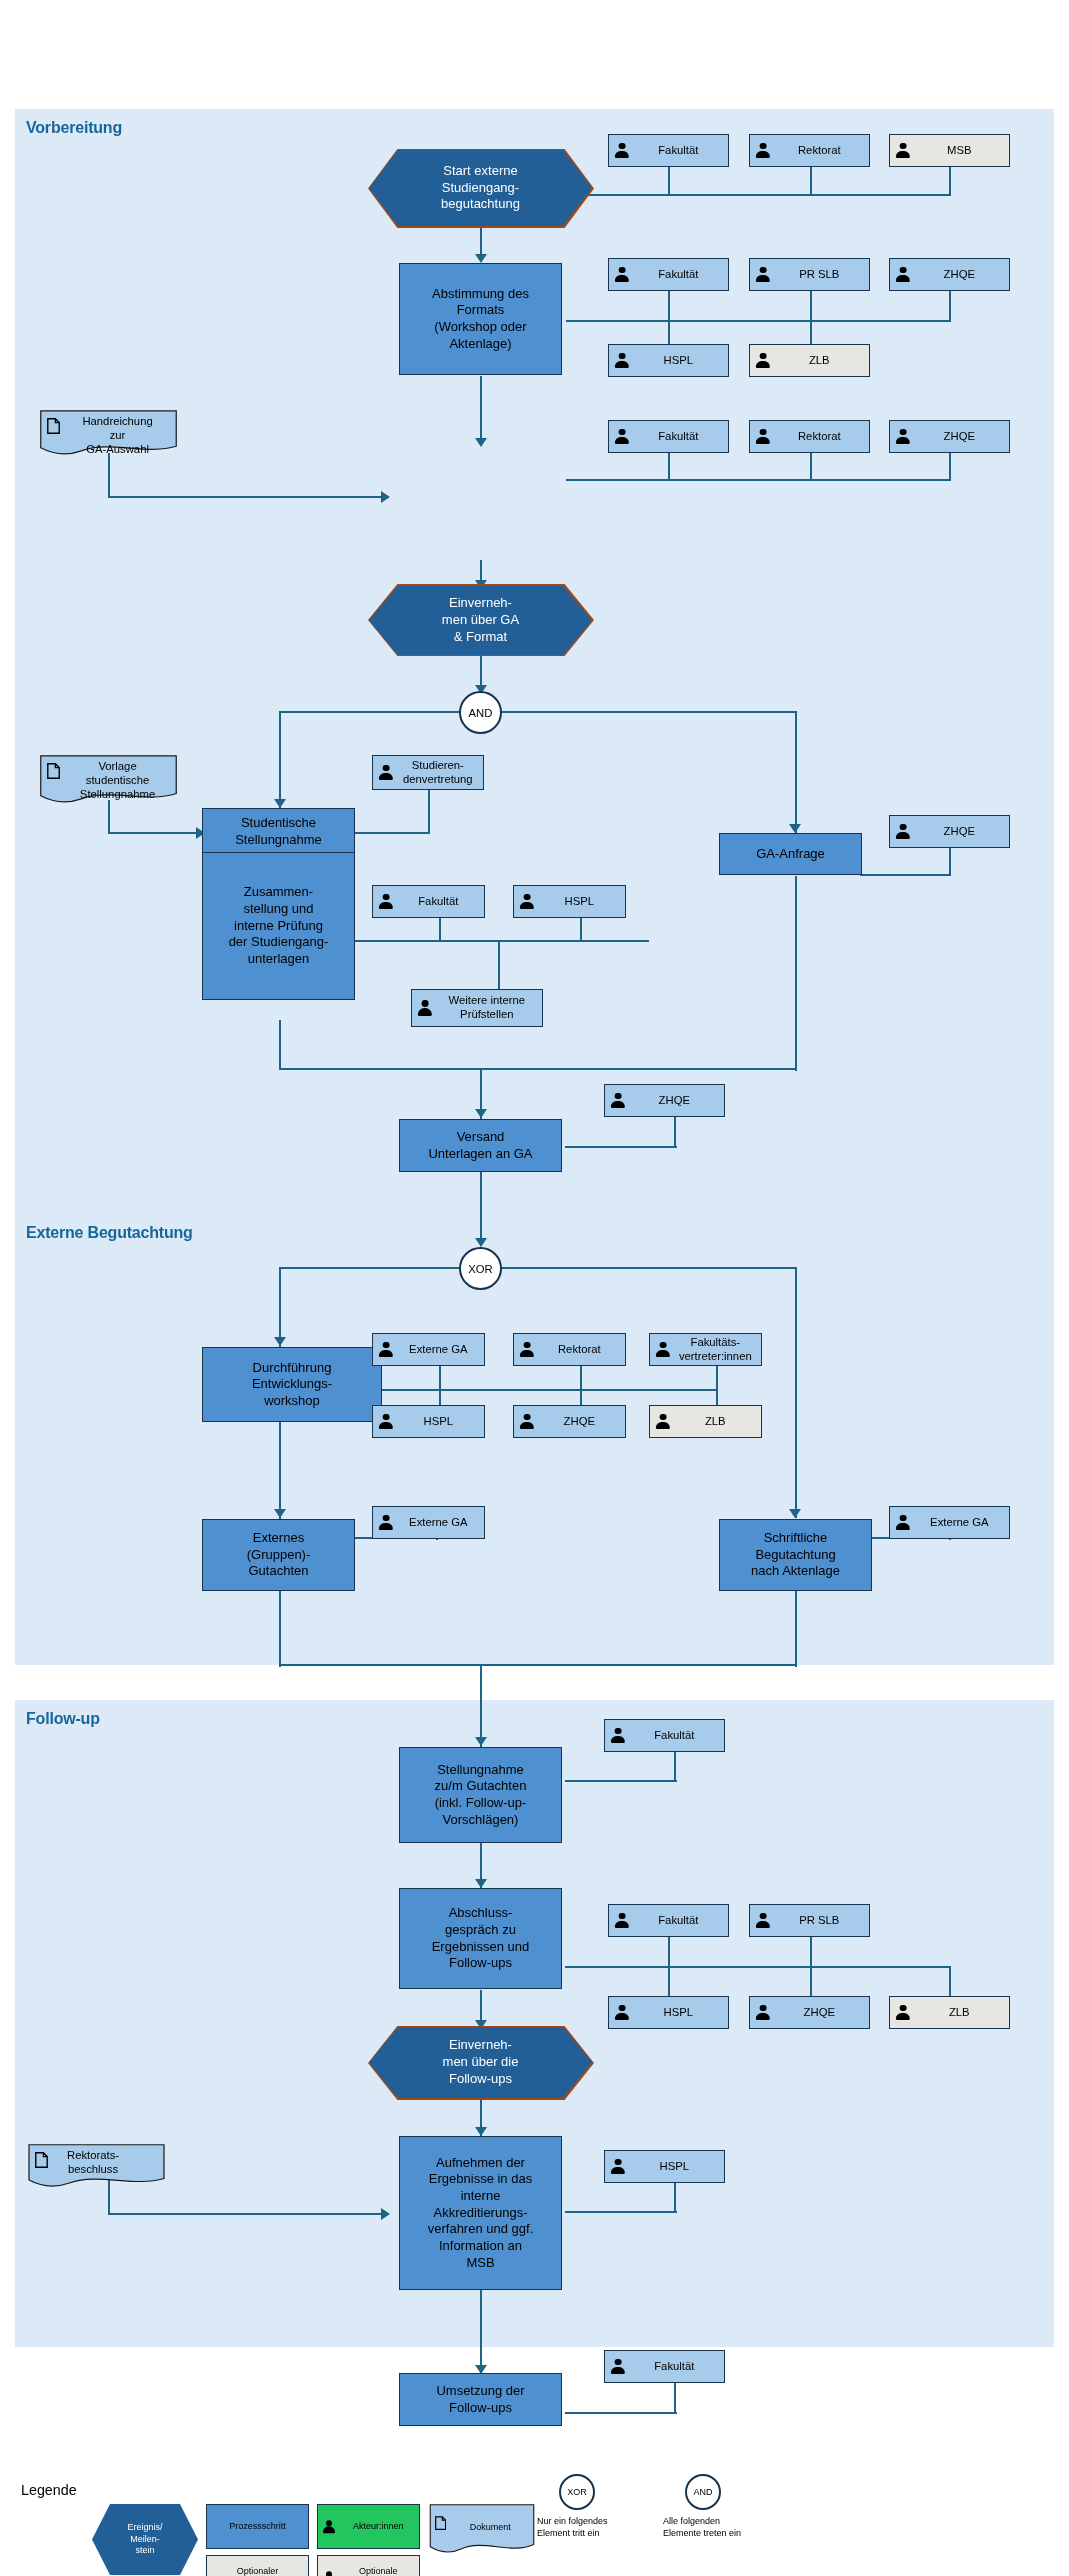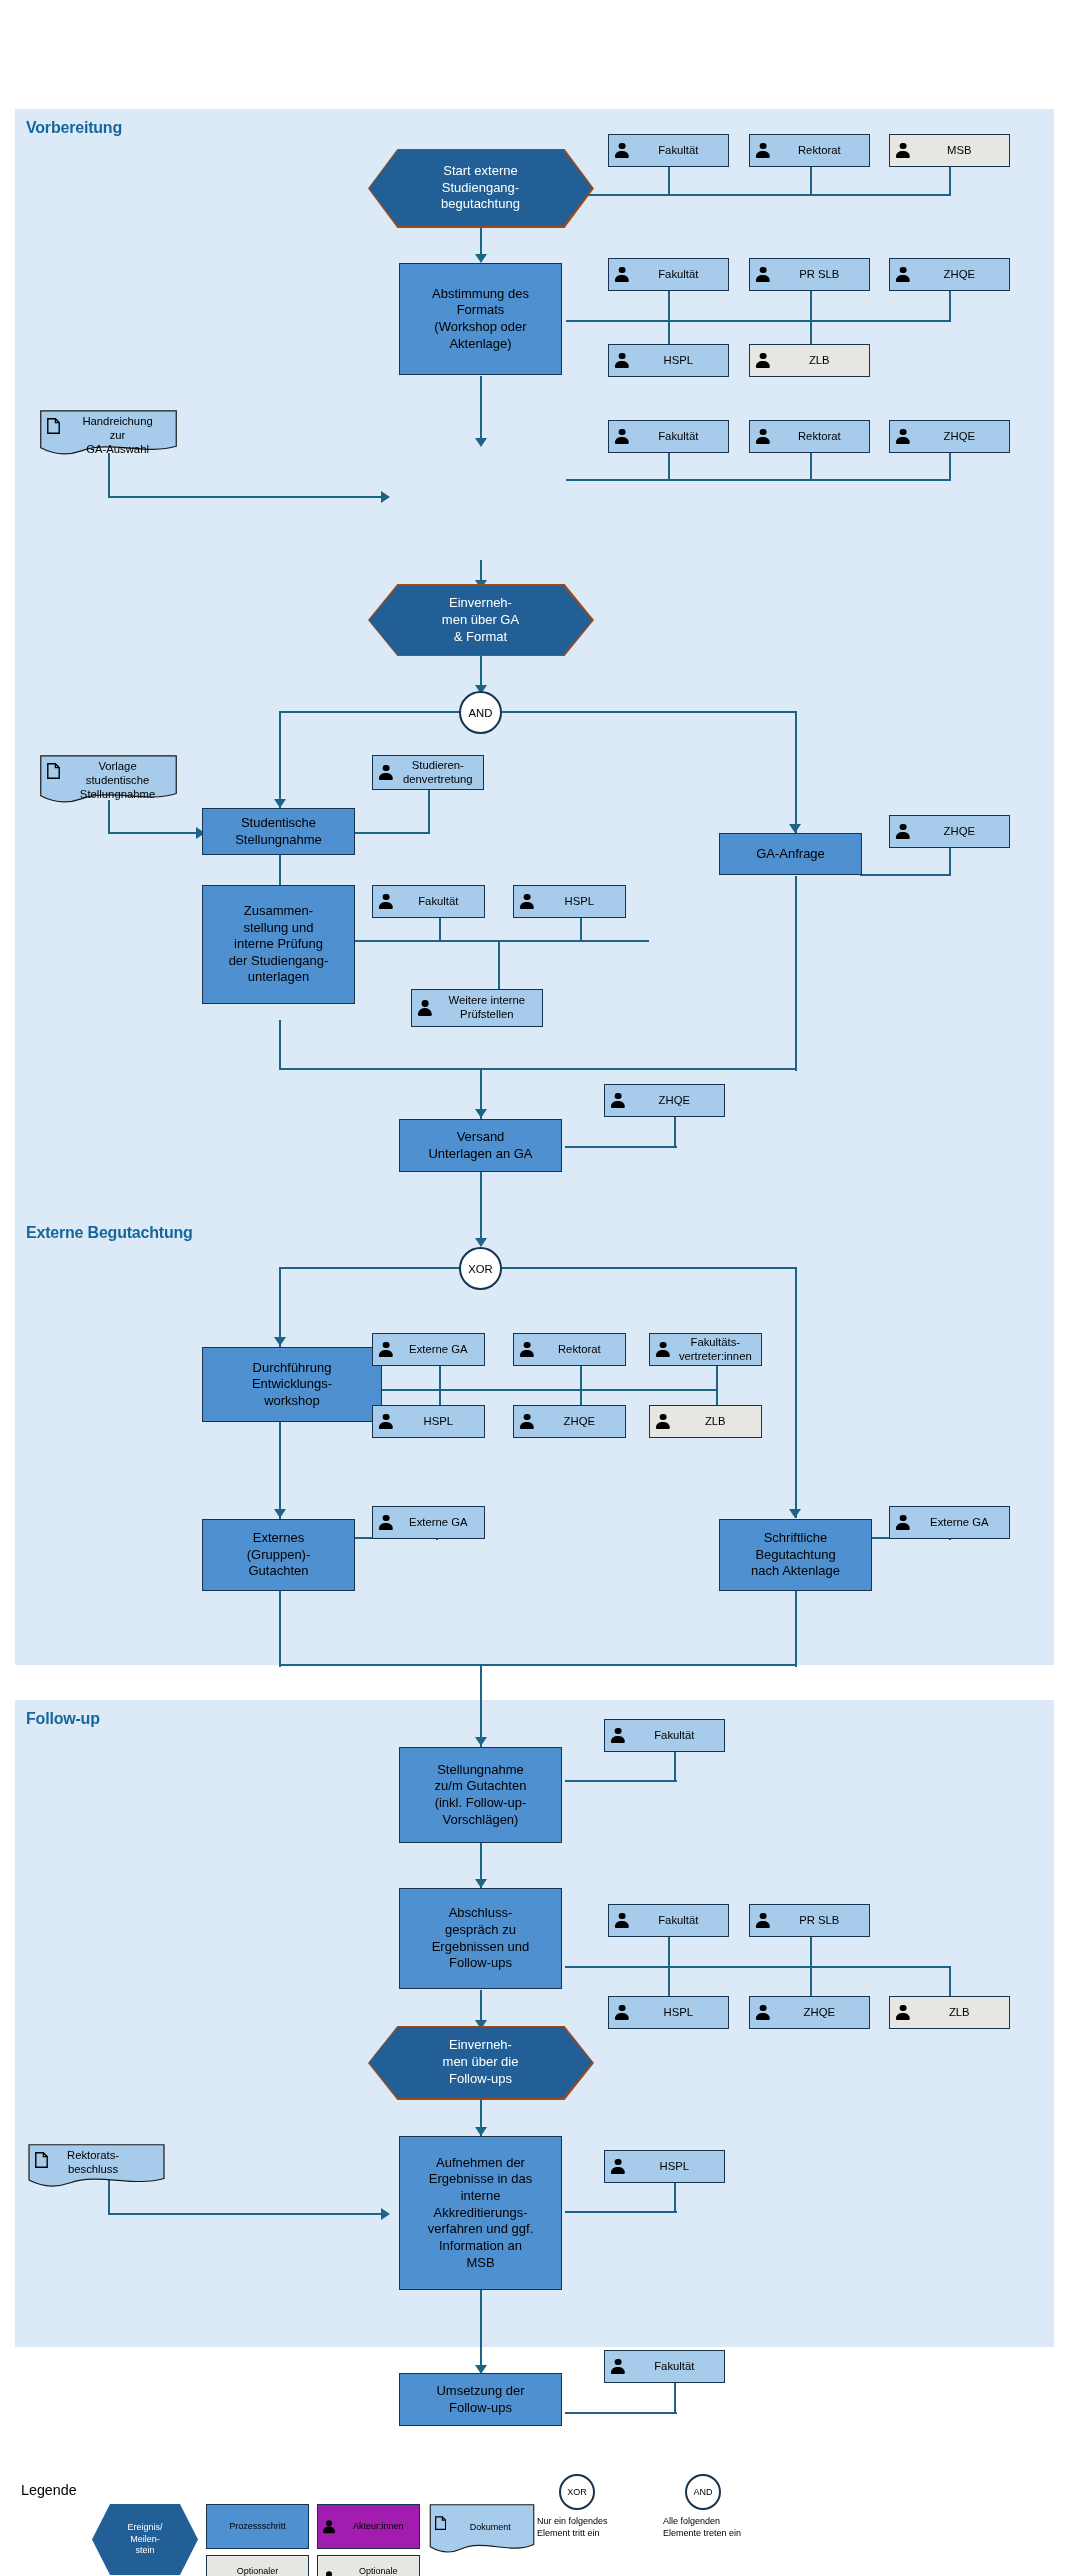--- a/index.html
+++ b/index.html
@@ -186,21 +186,21 @@
     font-size: 9px;
     line-height: 1.25;
     display: flex; align-items: center; justify-content: center;
     text-align: center;
     white-space: pre-line;
     border: 0.9px solid #17334d;
     color: #000;
   }
   .leg-proc { background: #4f90d0; }
   .leg-proc-opt { background: #e8e6e3; }
-  .leg-actor { background: #a21caf; padding-left: 19.6px; }
+  .leg-actor { background: #22c55e; padding-left: 19.6px; }
   .leg-actor-opt { background: #e8e6e3; padding-left: 19.6px; }
   .leg-gw {
     position: absolute;
     border: 2.3px solid #17334d;
     border-radius: 50%;
     background: #fff;
     display: flex; align-items: center; justify-content: center;
     font-size: 9px; color: #000;
   }
   .leg-cap {
@@ -456,21 +456,21 @@
 denvertretung</span>
   </div>
 
   <div class="node process" style="left:719px; top:833px; width:143px; height:42px;">GA-Anfrage</div>
 
   <div class="actor" style="left:889px; top:815px; width:121px; height:33px;">
     <span class="actor-icon"><span class="head"></span><span class="body"></span></span>
     <span>ZHQE</span>
   </div>
 
-  <div class="node process" style="left:202px; top:885px; width:153px; height:119px;">Zusammen-
+  <div class="node process" style="left:202px; top:852px; width:153px; height:148px;">Zusammen-
 stellung und
 interne Prüfung
 der Studiengang-
 unterlagen</div>
 
   <div class="actor" style="left:372px; top:885px; width:113px; height:33px;">
     <span class="actor-icon"><span class="head"></span><span class="body"></span></span>
     <span>Fakultät</span>
   </div>
   <div class="actor" style="left:513px; top:885px; width:113px; height:33px;">

